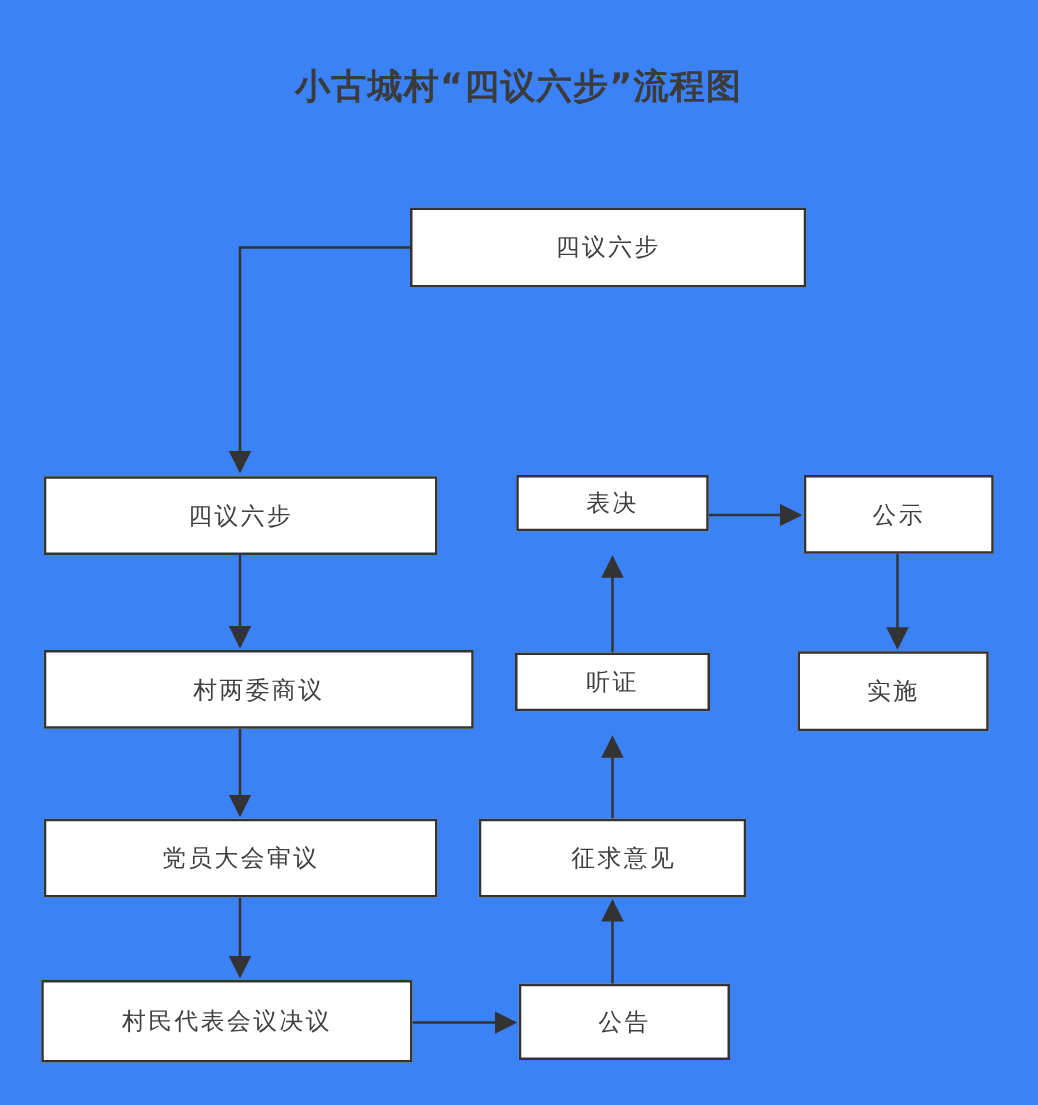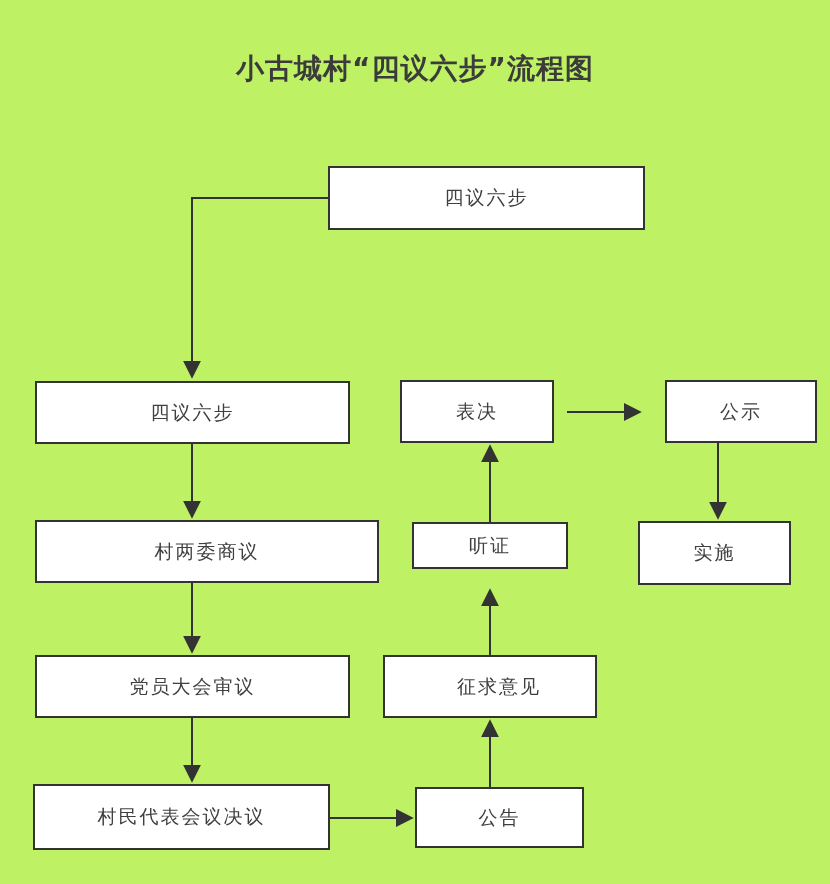--- a/index.html
+++ b/index.html
@@ -5,21 +5,21 @@
   html, body {
     margin: 0;
     padding: 0;
     background: #ffffff;
     font-family: "DejaVu Sans", "Liberation Sans", sans-serif;
   }
   .canvas {
     position: relative;
     width: 830px;
     height: 884px;
-    background: #bef264;
+    background: #3b82f6;
     overflow: hidden;
   }
   .diagram-title {
     position: absolute;
     left: 0;
     top: 50px;
     width: 100%;
     text-align: center;
     font-size: 28px;
     font-weight: bold;
@@ -46,22 +46,22 @@
     letter-spacing: 2px;
   }
   .n-root       { left: 328px; top: 166px; width: 317px; height: 64px; }
   .n-propose    { left: 35px;  top: 381px; width: 315px; height: 63px; }
   .n-discuss    { left: 35px;  top: 520px; width: 344px; height: 63px; }
   .n-review     { left: 35px;  top: 655px; width: 315px; height: 63px; }
   .n-resolution { left: 33px;  top: 784px; width: 297px; height: 66px; }
   .n-announce   { left: 415px; top: 787px; width: 169px; height: 61px; }
   .n-solicit    { left: 383px; top: 655px; width: 214px; height: 63px; padding-left: 18px; }
   .n-hearing    { left: 412px; top: 522px; width: 156px; height: 47px; }
-  .n-vote       { left: 400px; top: 380px; width: 154px; height: 63px; }
-  .n-publicity  { left: 643px; top: 380px; width: 152px; height: 63px; margin-left: 22px; }
+  .n-vote       { left: 413px; top: 380px; width: 154px; height: 45px; }
+  .n-publicity  { left: 643px; top: 380px; width: 152px; height: 63px; }
   .n-implement  { left: 638px; top: 521px; width: 153px; height: 64px; }
 </style>
 </head>
 <body>
 
 <div class="canvas">
 
   <div class="diagram-title">小古城村“四议六步”流程图</div>
 
   <svg class="edges" viewBox="0 0 830 884" xmlns="http://www.w3.org/2000/svg">

